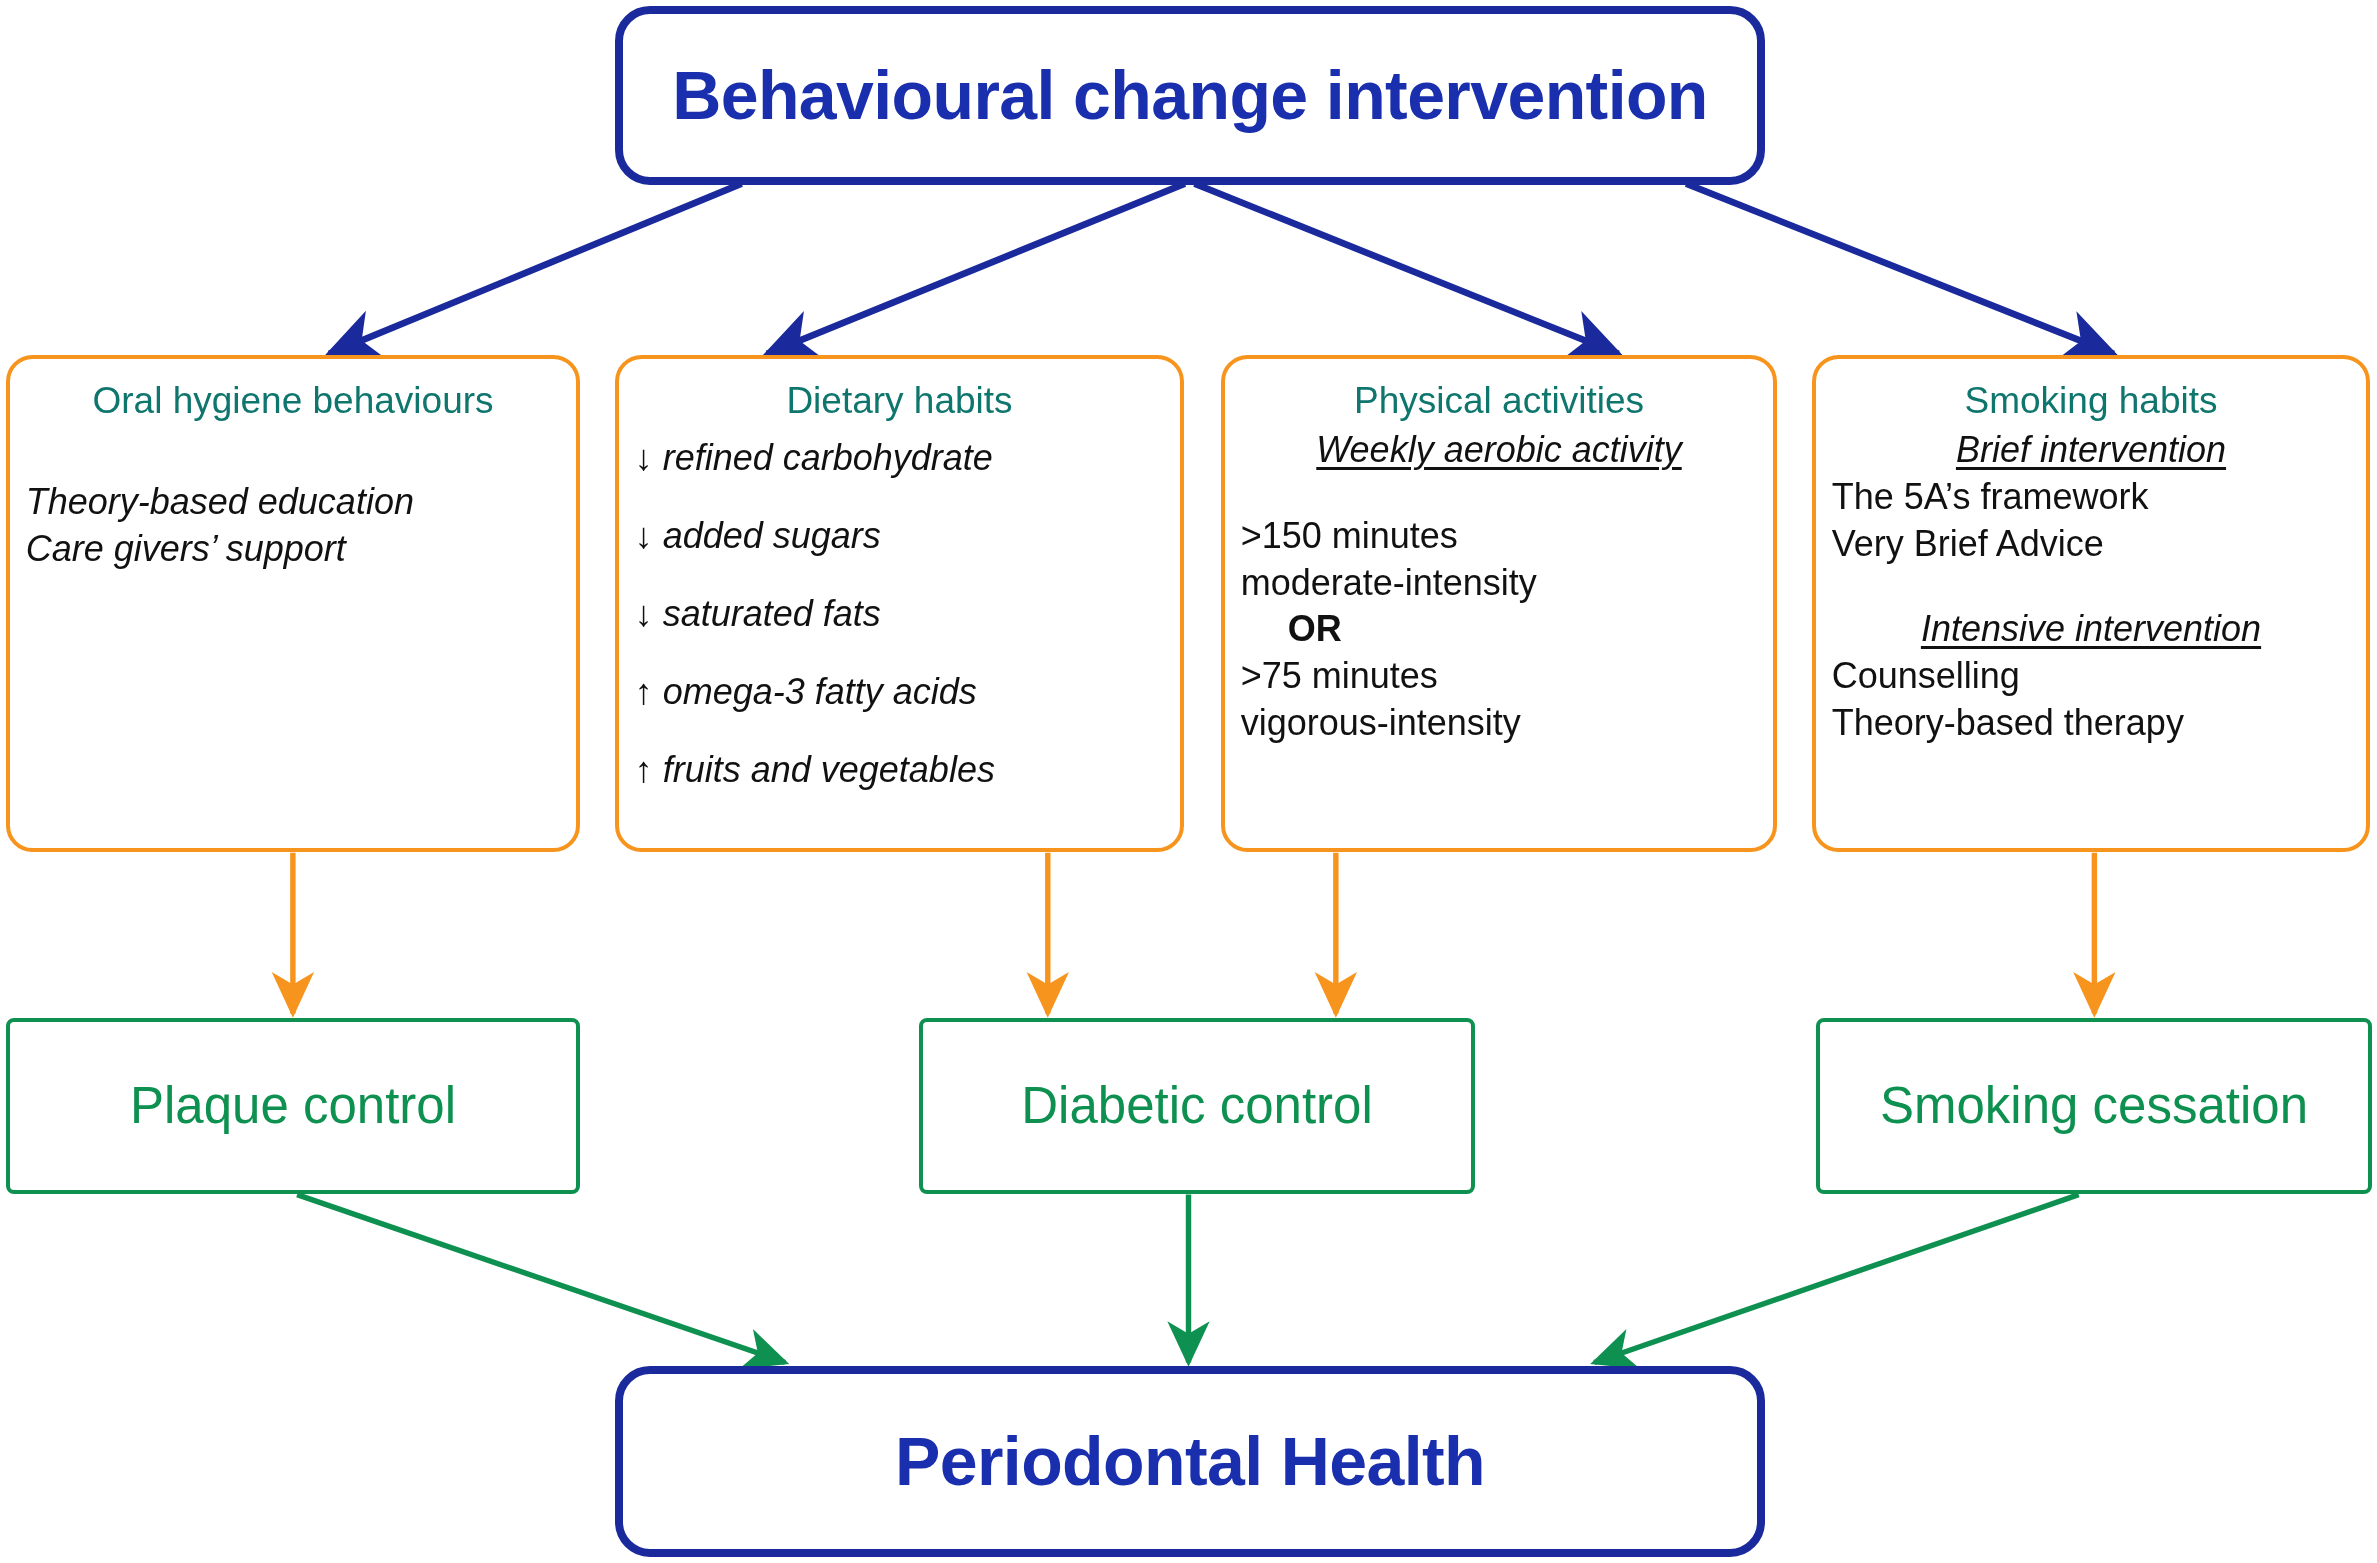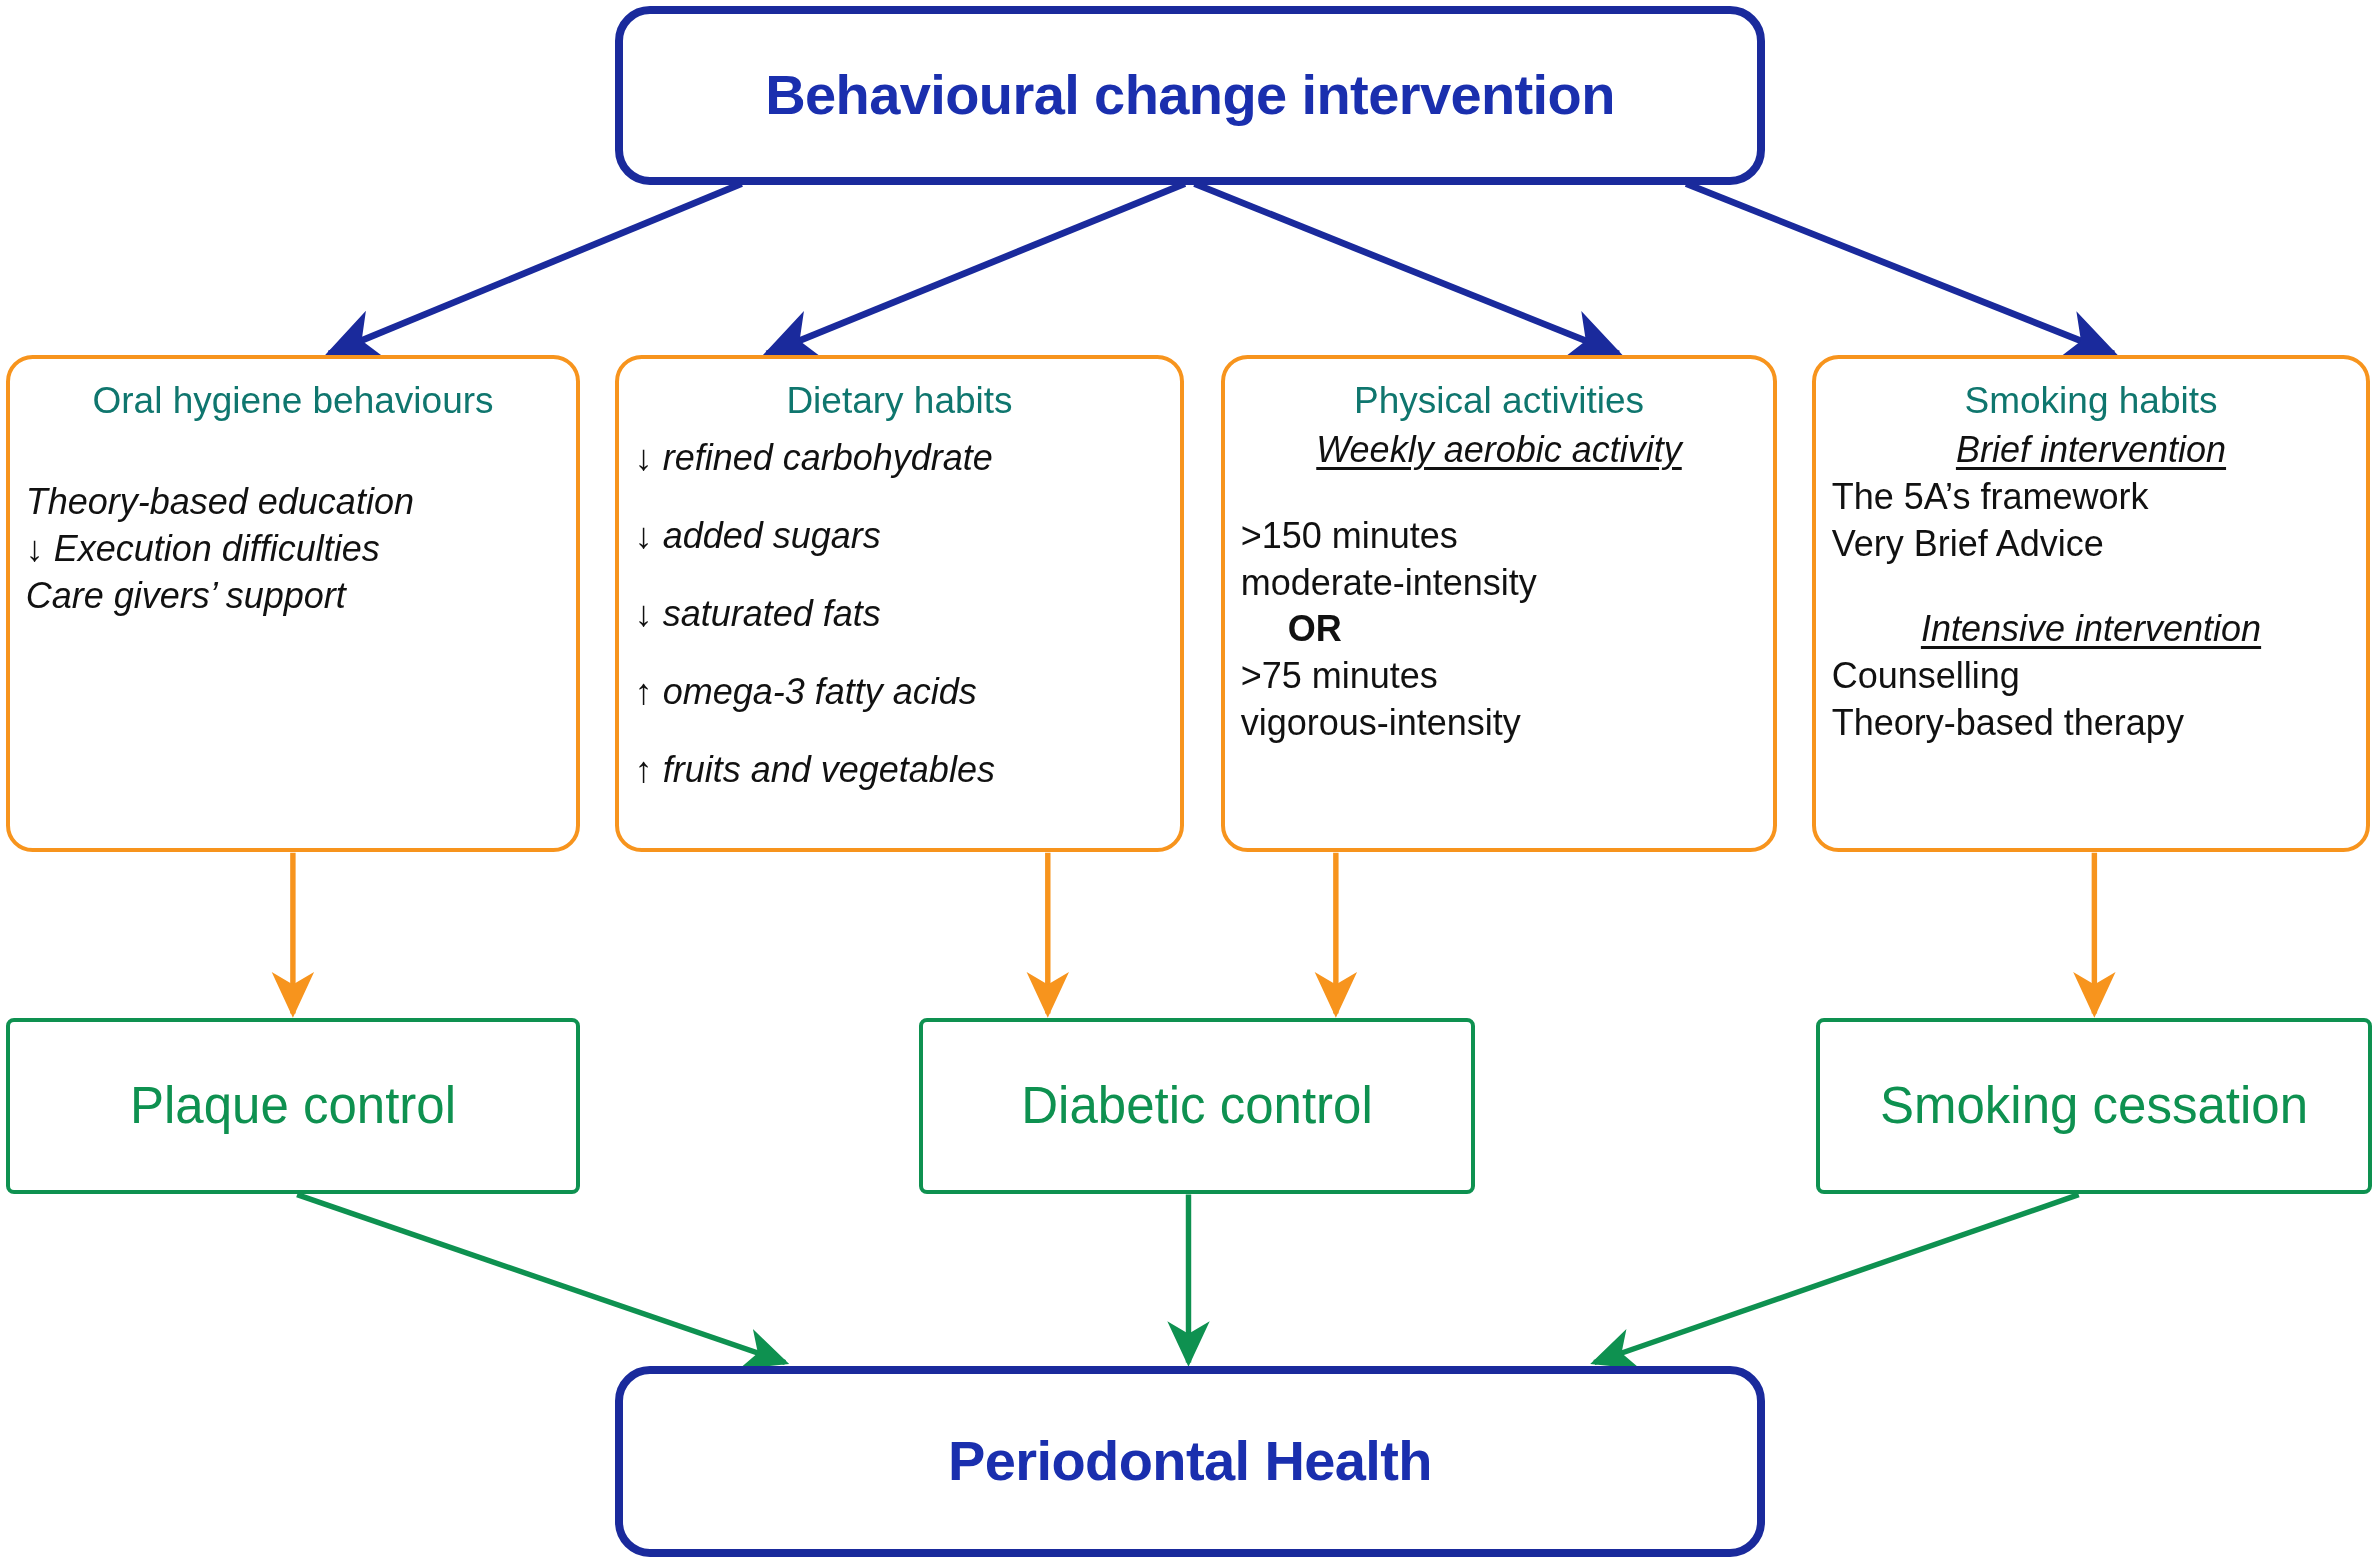--- a/index.html
+++ b/index.html
@@ -32,21 +32,21 @@
   
   .blue-node{
     border:8.5px solid #1a2a9c;
     border-radius:35px;
     align-items:center;
     justify-content:center;
   }
   .blue-title{
     color:#1a2fae;
     font-weight:bold;
-    font-size:56px;
+    font-size:68px;
     line-height:1.05;
     letter-spacing:-0.6px;
     white-space:nowrap;
   }
 
   
   .orange-node{
     border:4.2px solid #f7941d;
     border-radius:26.6px;
     align-items:stretch;
@@ -137,21 +137,20 @@
   </svg>
 
   <div class="node blue-node" style="left:615px; top:6px; width:1150px; height:179px;">
     <div class="blue-title">Behavioural change intervention</div>
   </div>
 
   <div class="node orange-node" style="left:6px; top:355px; width:574px; height:497px;">
     <div class="orange-title">Oral hygiene behaviours</div>
     <div class="orange-body body-pad-1">
       <div class="ln ital">Theory-based education</div>
-      <div class="ln ital">↓ Execution difficulties</div>
       <div class="ln ital">Care givers’ support</div>
     </div>
   </div>
 
   <div class="node orange-node" style="left:615px; top:355px; width:569px; height:497px;">
     <div class="orange-title">Dietary habits</div>
     <div class="orange-body body-pad-2">
       <div class="ln ital">↓ refined carbohydrate</div>
       <div class="gap-sm"></div>
       <div class="ln ital">↓ added sugars</div>

